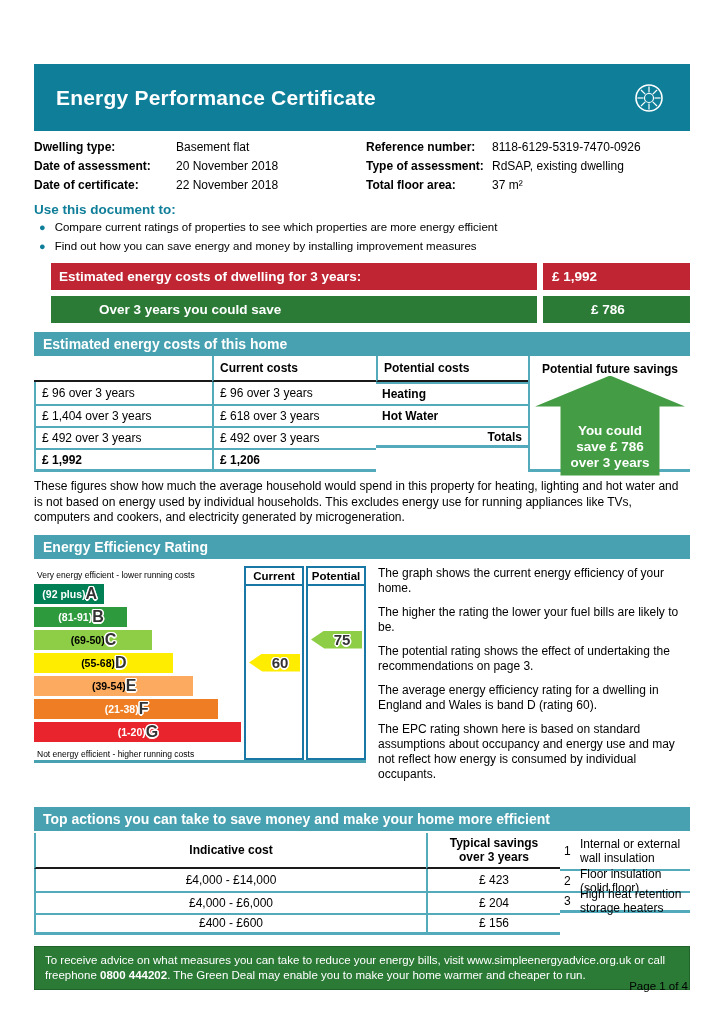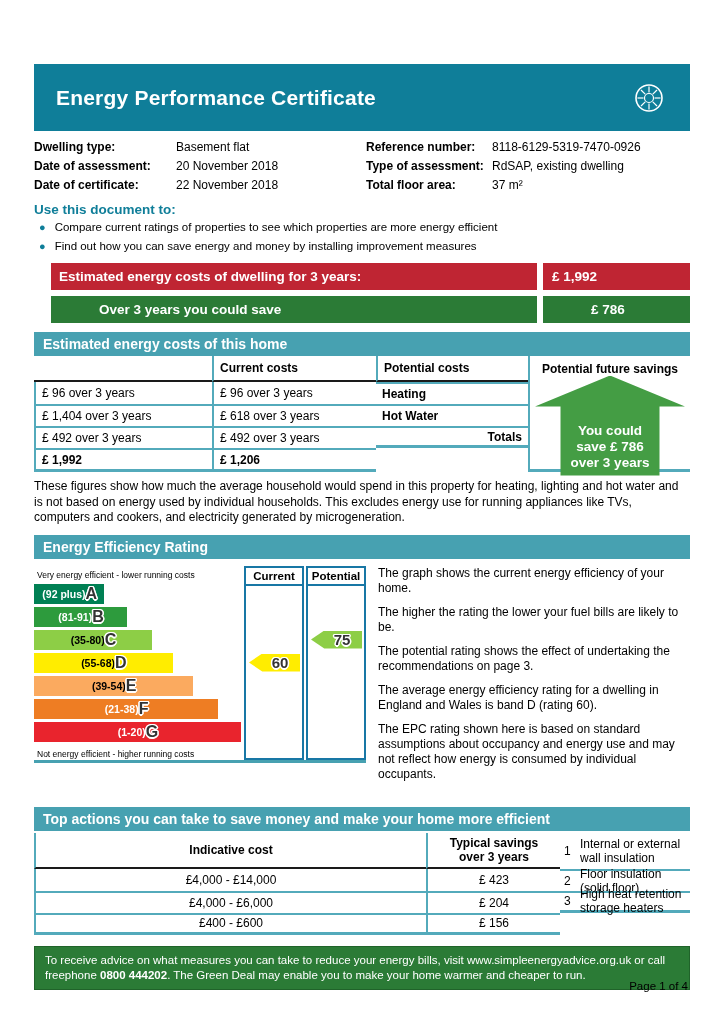--- a/index.html
+++ b/index.html
@@ -212,21 +212,21 @@
               </div>
             </div>
             <div class="band-row">
               <div class="band-bar" style="width: 45%; background: rgb(45, 155, 61);">
                 <span style="color: rgb(255, 255, 255);">(81-91)</span>
                 <span class="band-letter">B</span>
               </div>
             </div>
             <div class="band-row">
               <div class="band-bar" style="width: 57%; background: rgb(141, 206, 70);">
-                <span style="color: rgb(0, 0, 0);">(35-80)</span>
+                <span style="color: rgb(0, 0, 0);">(69-50)</span>
                 <span class="band-letter">C</span>
               </div>
             </div>
             <div class="band-row">
               <div class="band-bar" style="width: 67%; background: rgb(255, 237, 0);">
                 <span style="color: rgb(0, 0, 0);">(55-68)</span>
                 <span class="band-letter">D</span>
               </div>
             </div>
             <div class="band-row">

